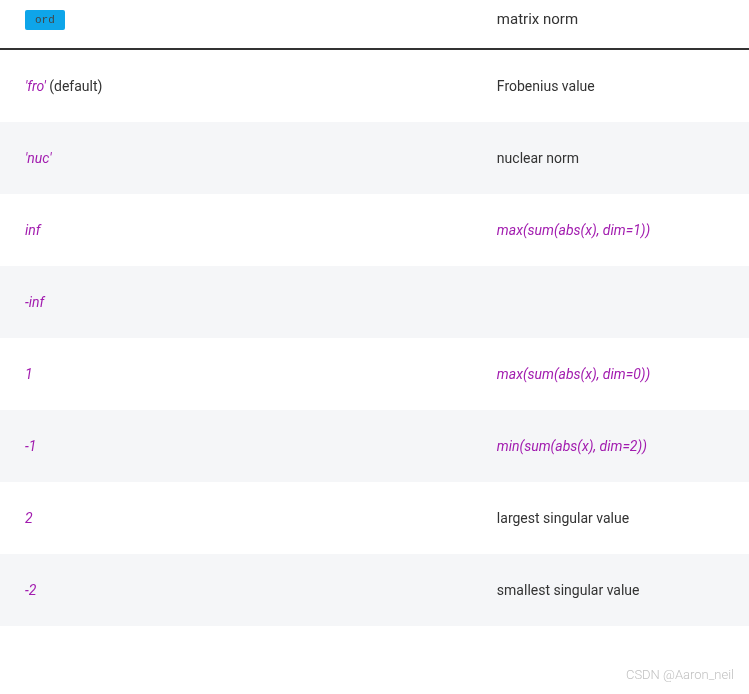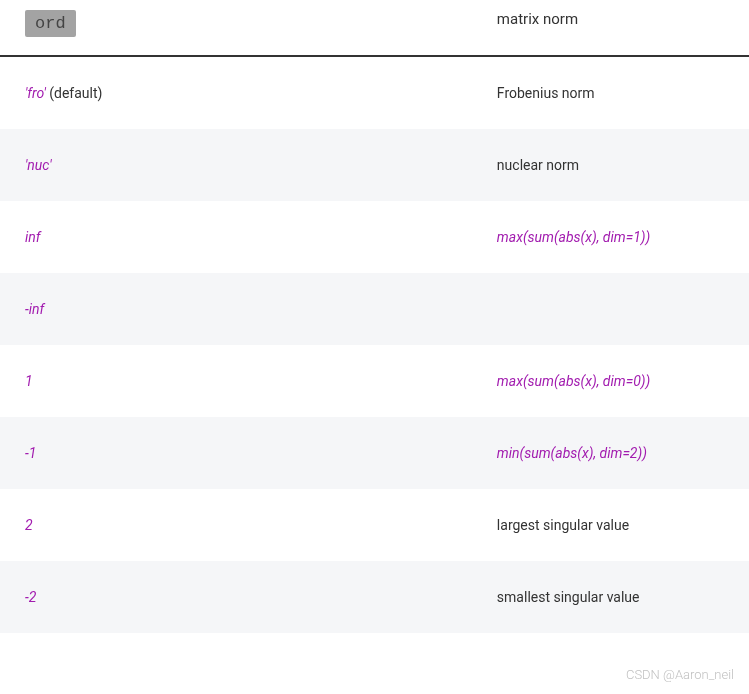--- a/index.html
+++ b/index.html
@@ -36,23 +36,23 @@
     .header-row .cell {
       padding: 10px 25px 18px 25px;
     }
     .cell-left {
       flex: 0 0 63%;
     }
     .cell-right {
       flex: 0 0 37%;
     }
     .code-box {
-      background-color: #a3a3a3;
+      background-color: #0ea5e9;
       font-family: 'Courier New', Courier, monospace;
-      font-size: 17px;
+      font-size: 11px;
       padding: 4px 10px;
       color: #444;
       border-radius: 2px;
       display: inline-block;
     }
     .header-text {
       color: #333;
       font-weight: 400;
       font-size: 15px;
       text-align: right;
@@ -94,21 +94,21 @@
       <div class="cell cell-right">
         <span class="header-text">matrix norm</span>
       </div>
     </div>
 
     <div class="body-row">
       <div class="cell cell-left">
         <span class="italic">'fro'</span><span class="plain"> (default)</span>
       </div>
       <div class="cell cell-right">
-        <span class="plain">Frobenius norm</span>
+        <span class="plain">Frobenius value</span>
       </div>
     </div>
 
     <div class="body-row alt">
       <div class="cell cell-left">
         <span class="italic">'nuc'</span>
       </div>
       <div class="cell cell-right">
         <span class="plain">nuclear norm</span>
       </div>

